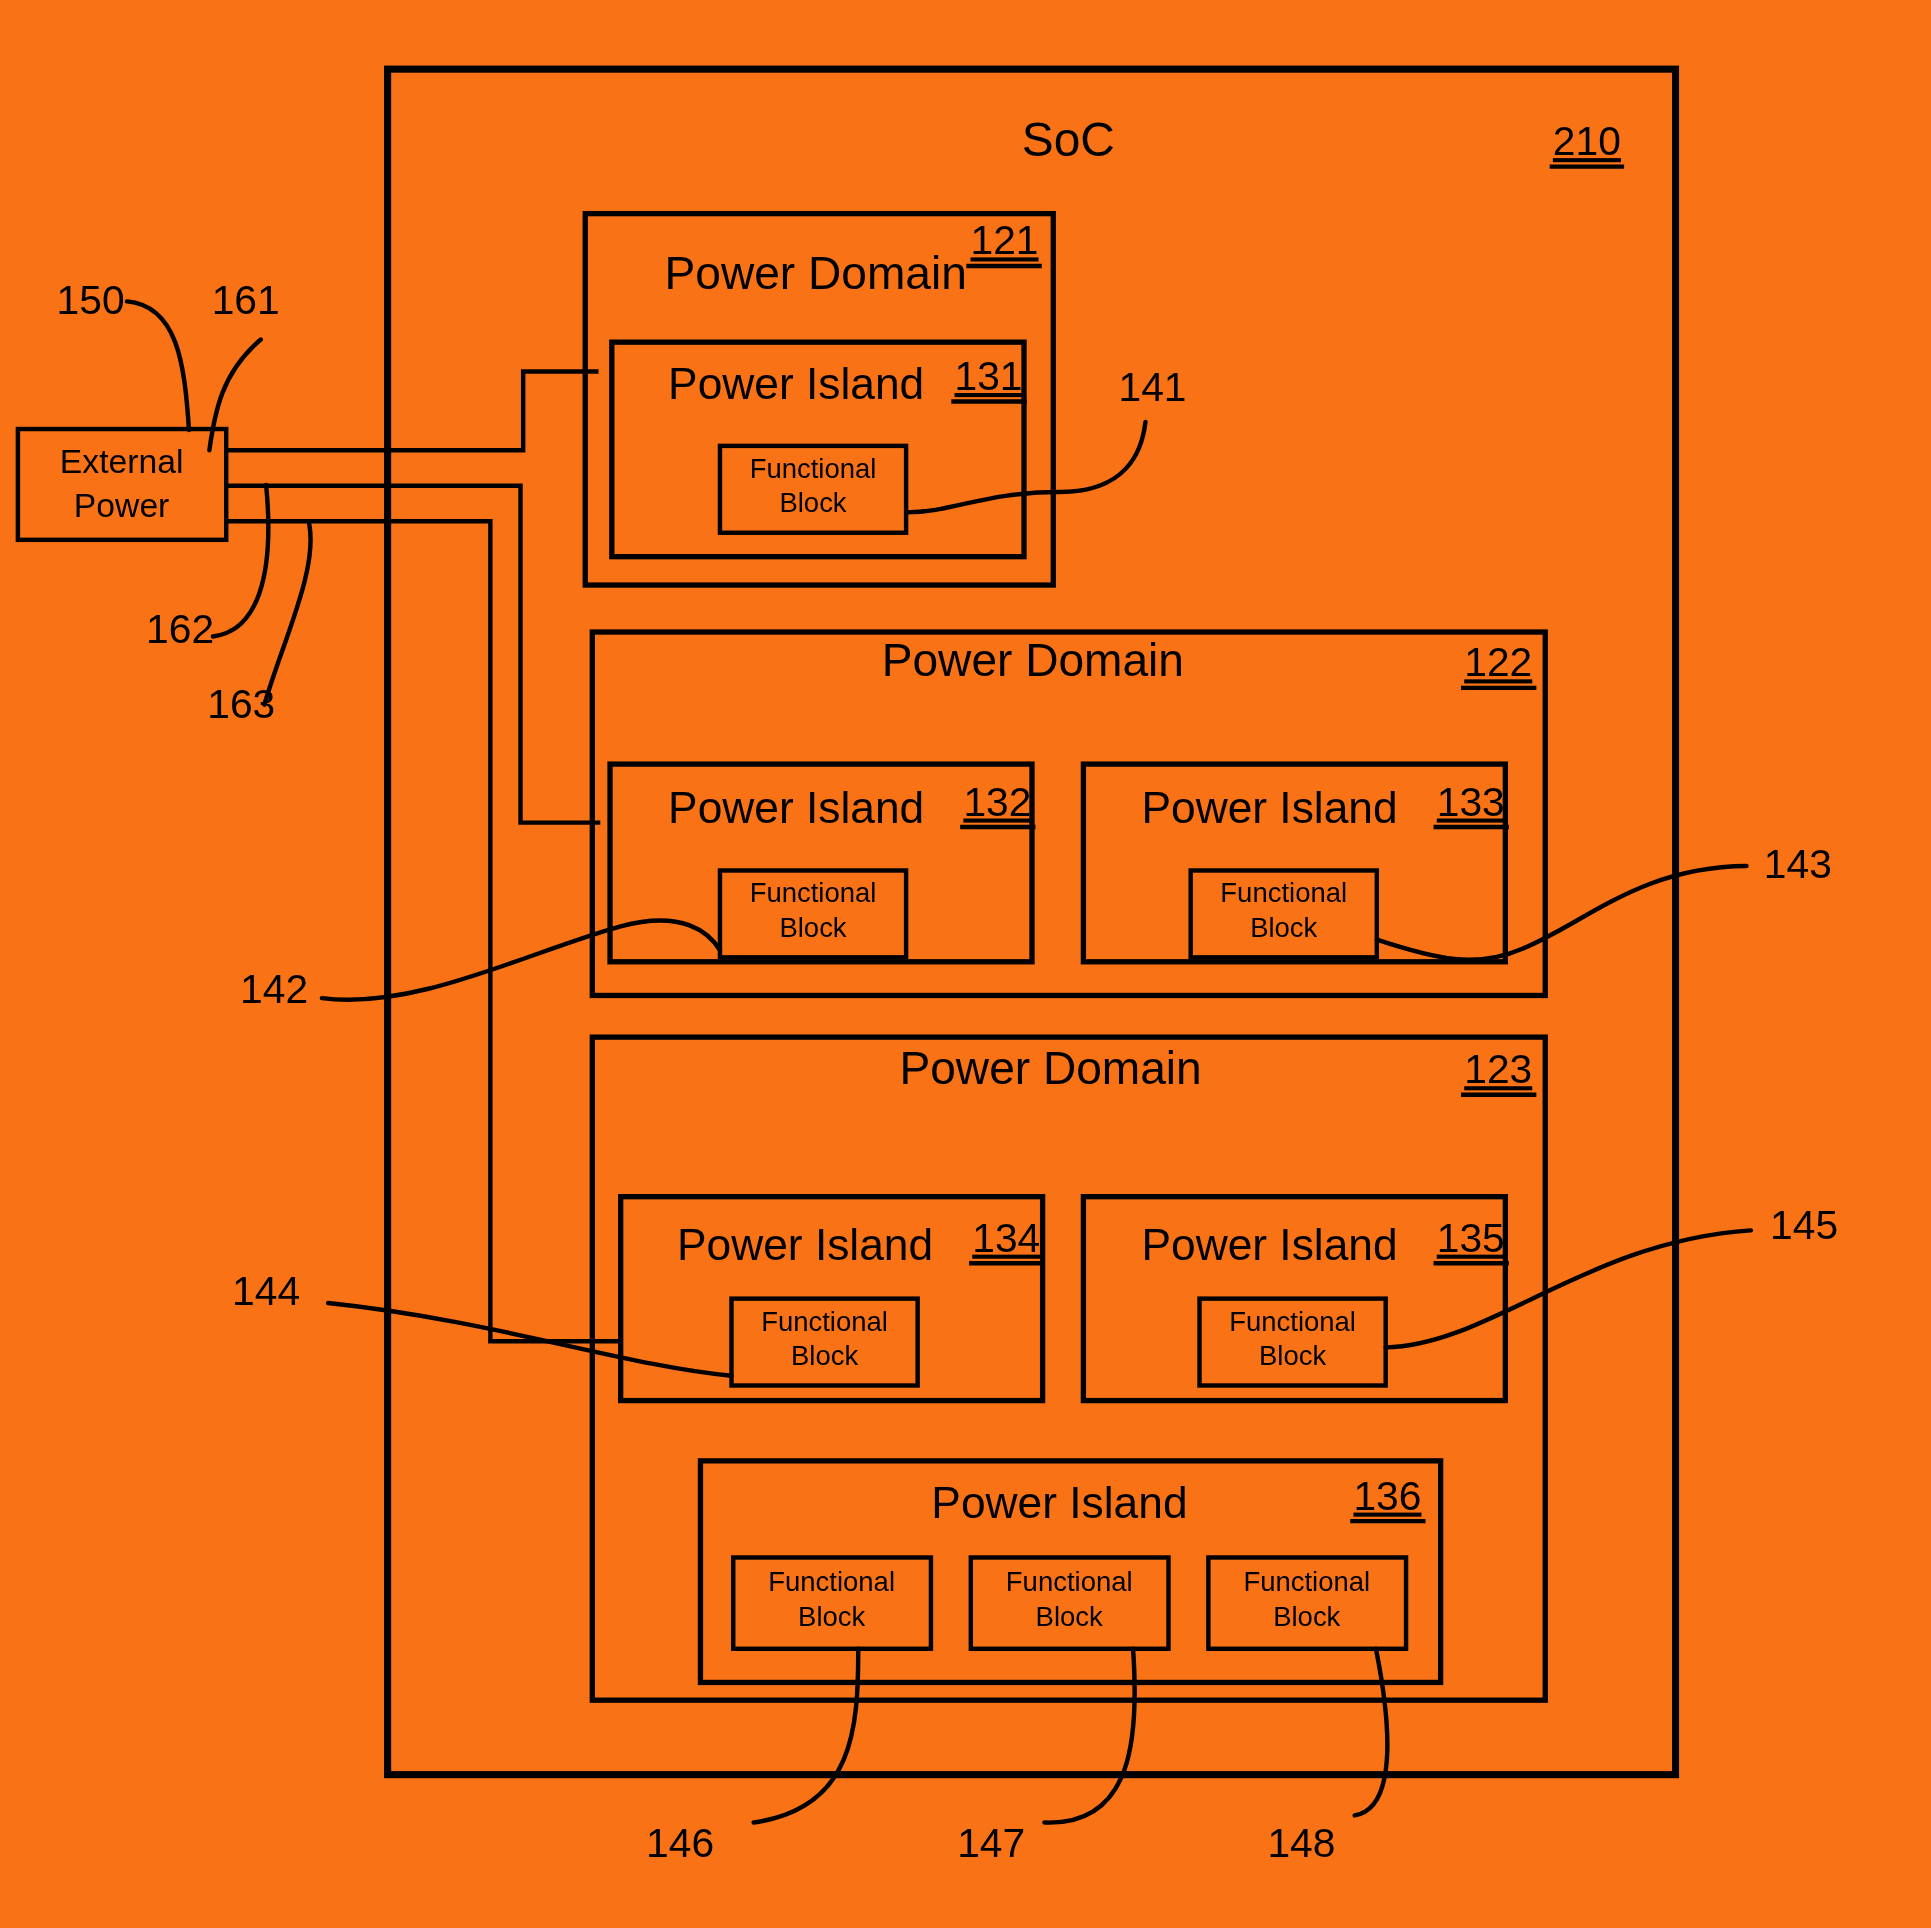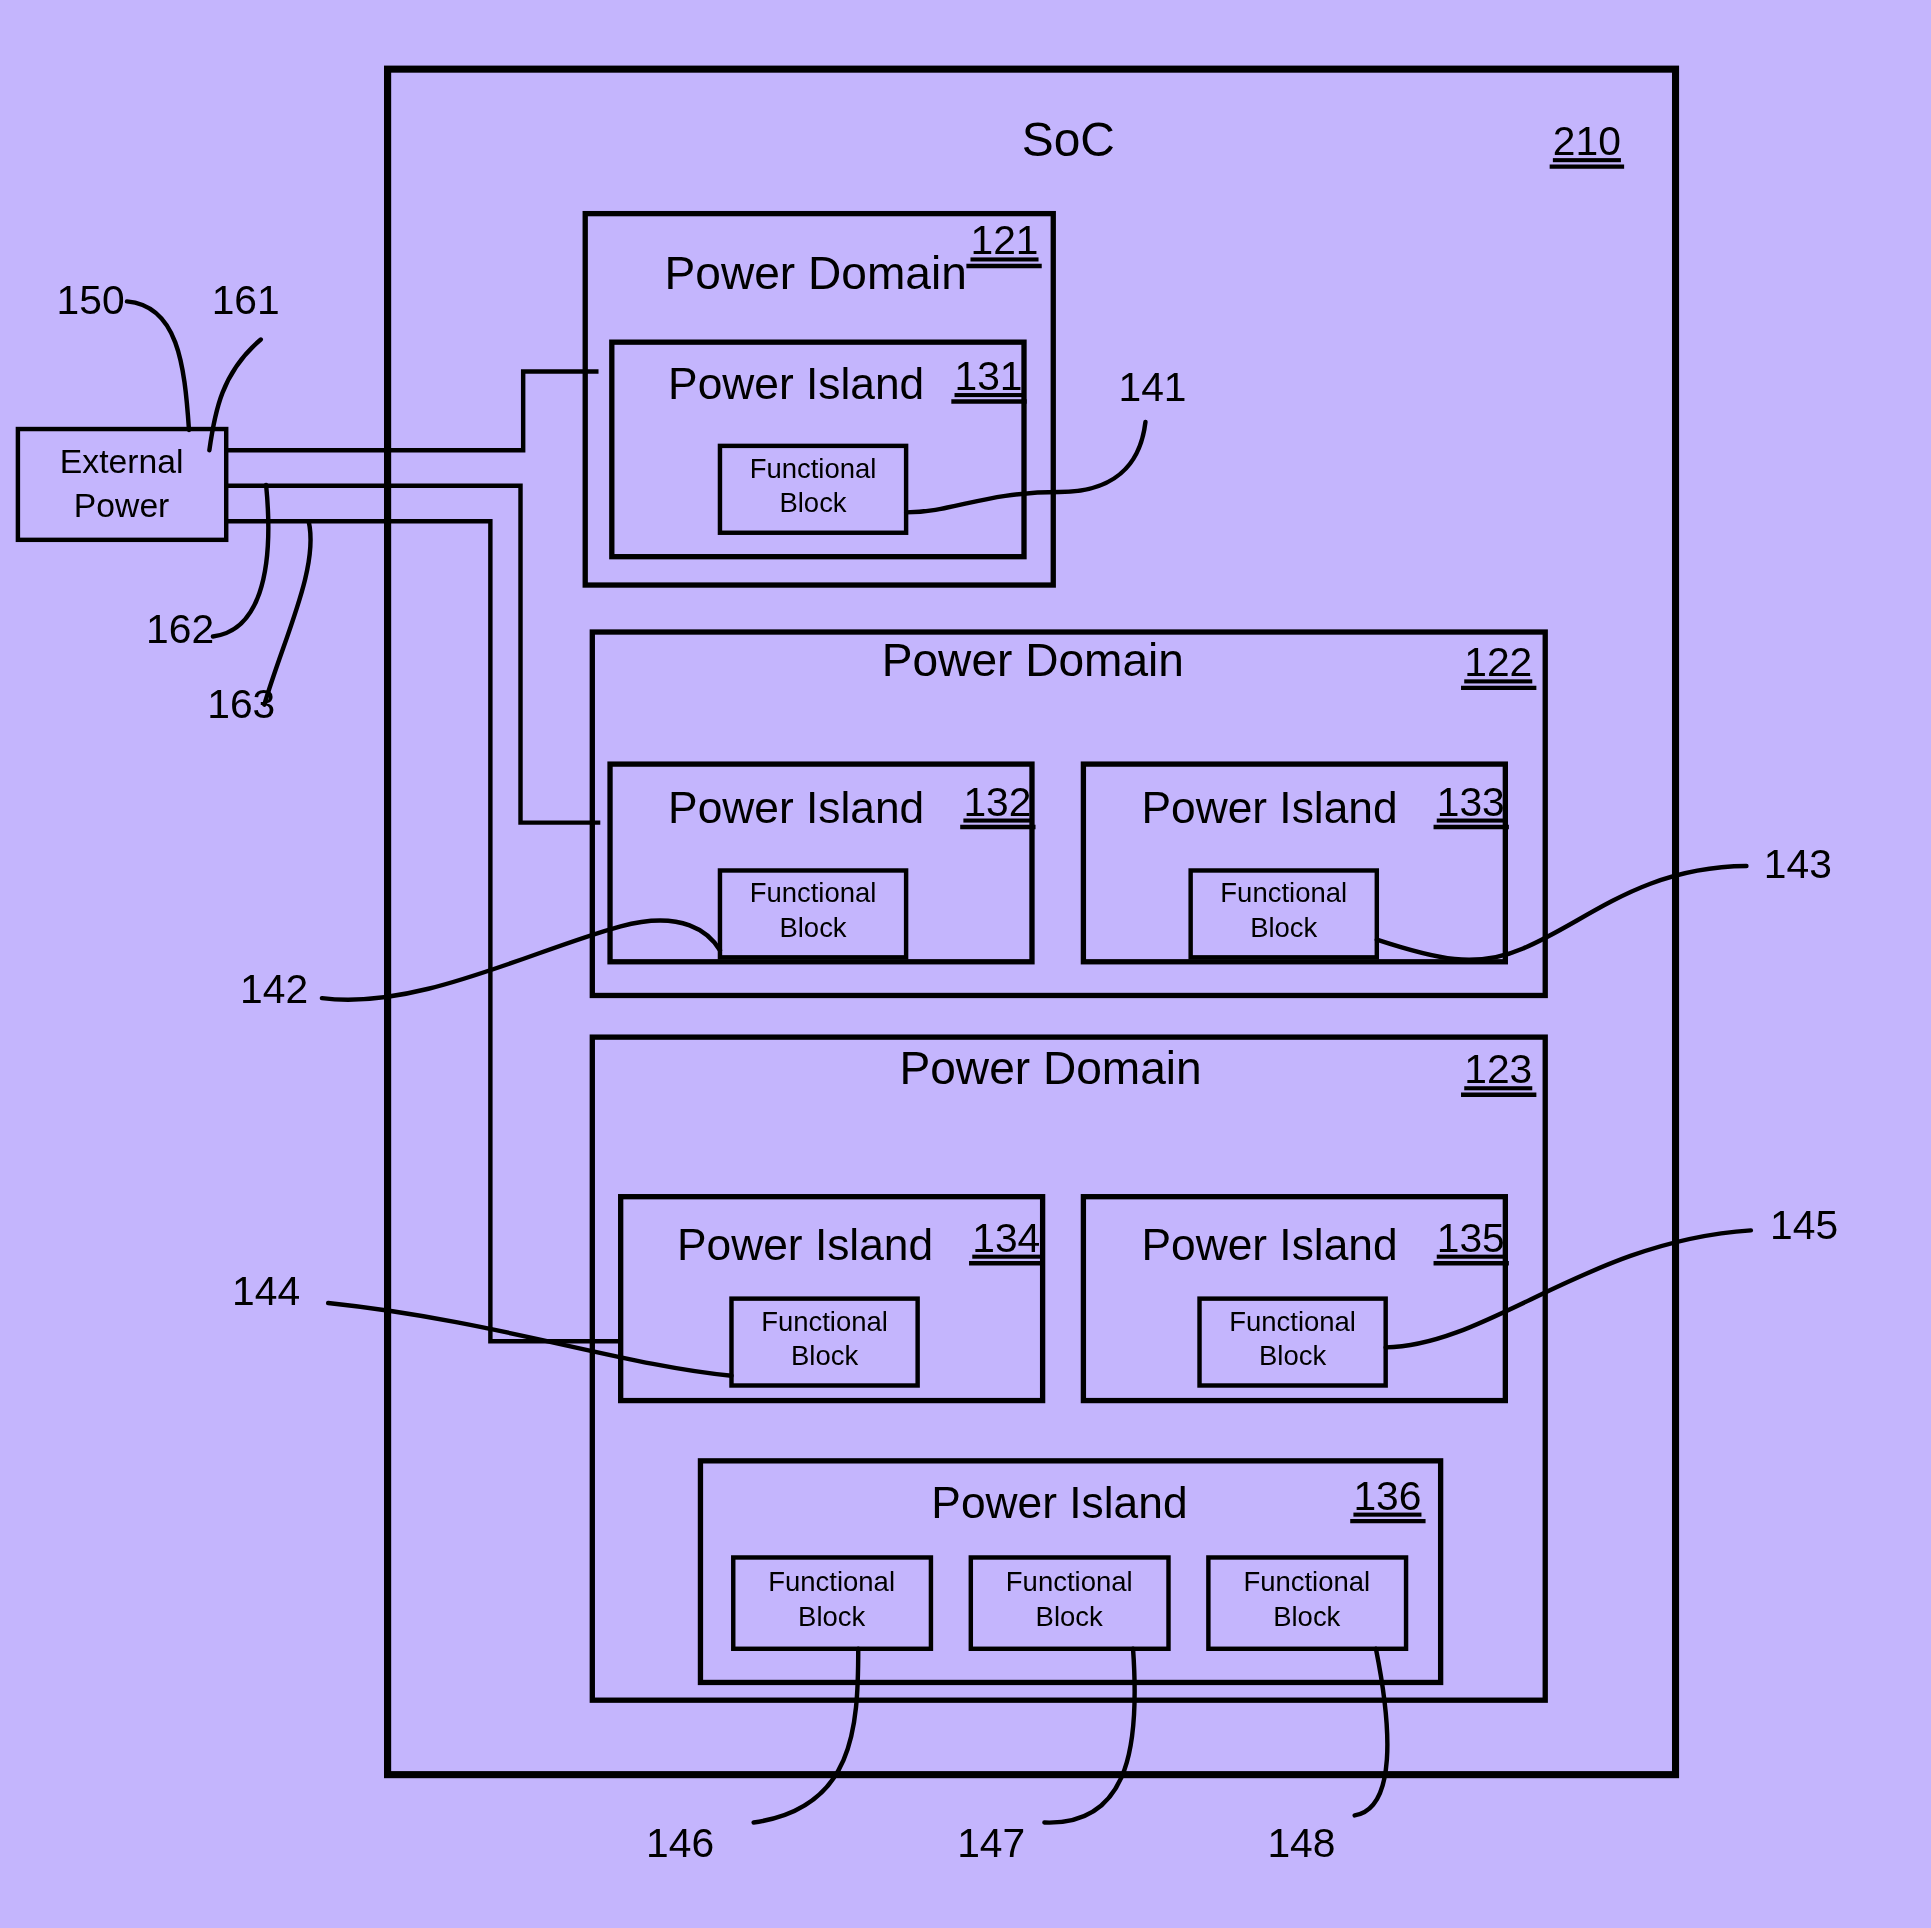--- a/index.html
+++ b/index.html
@@ -11,21 +11,21 @@
   body {
     width: 1931px;
     height: 1928px;
     font-family: "Liberation Sans", sans-serif;
     overflow: hidden;
   }
   #figure-root {
     position: relative;
     width: 1931px;
     height: 1928px;
-    background: #c4b5fd;
+    background: #f97316;
   }
   svg.fig {
     position: absolute;
     top: 0;
     left: 0;
     width: 1931px;
     height: 1928px;
     display: block;
   }
   .bx {

